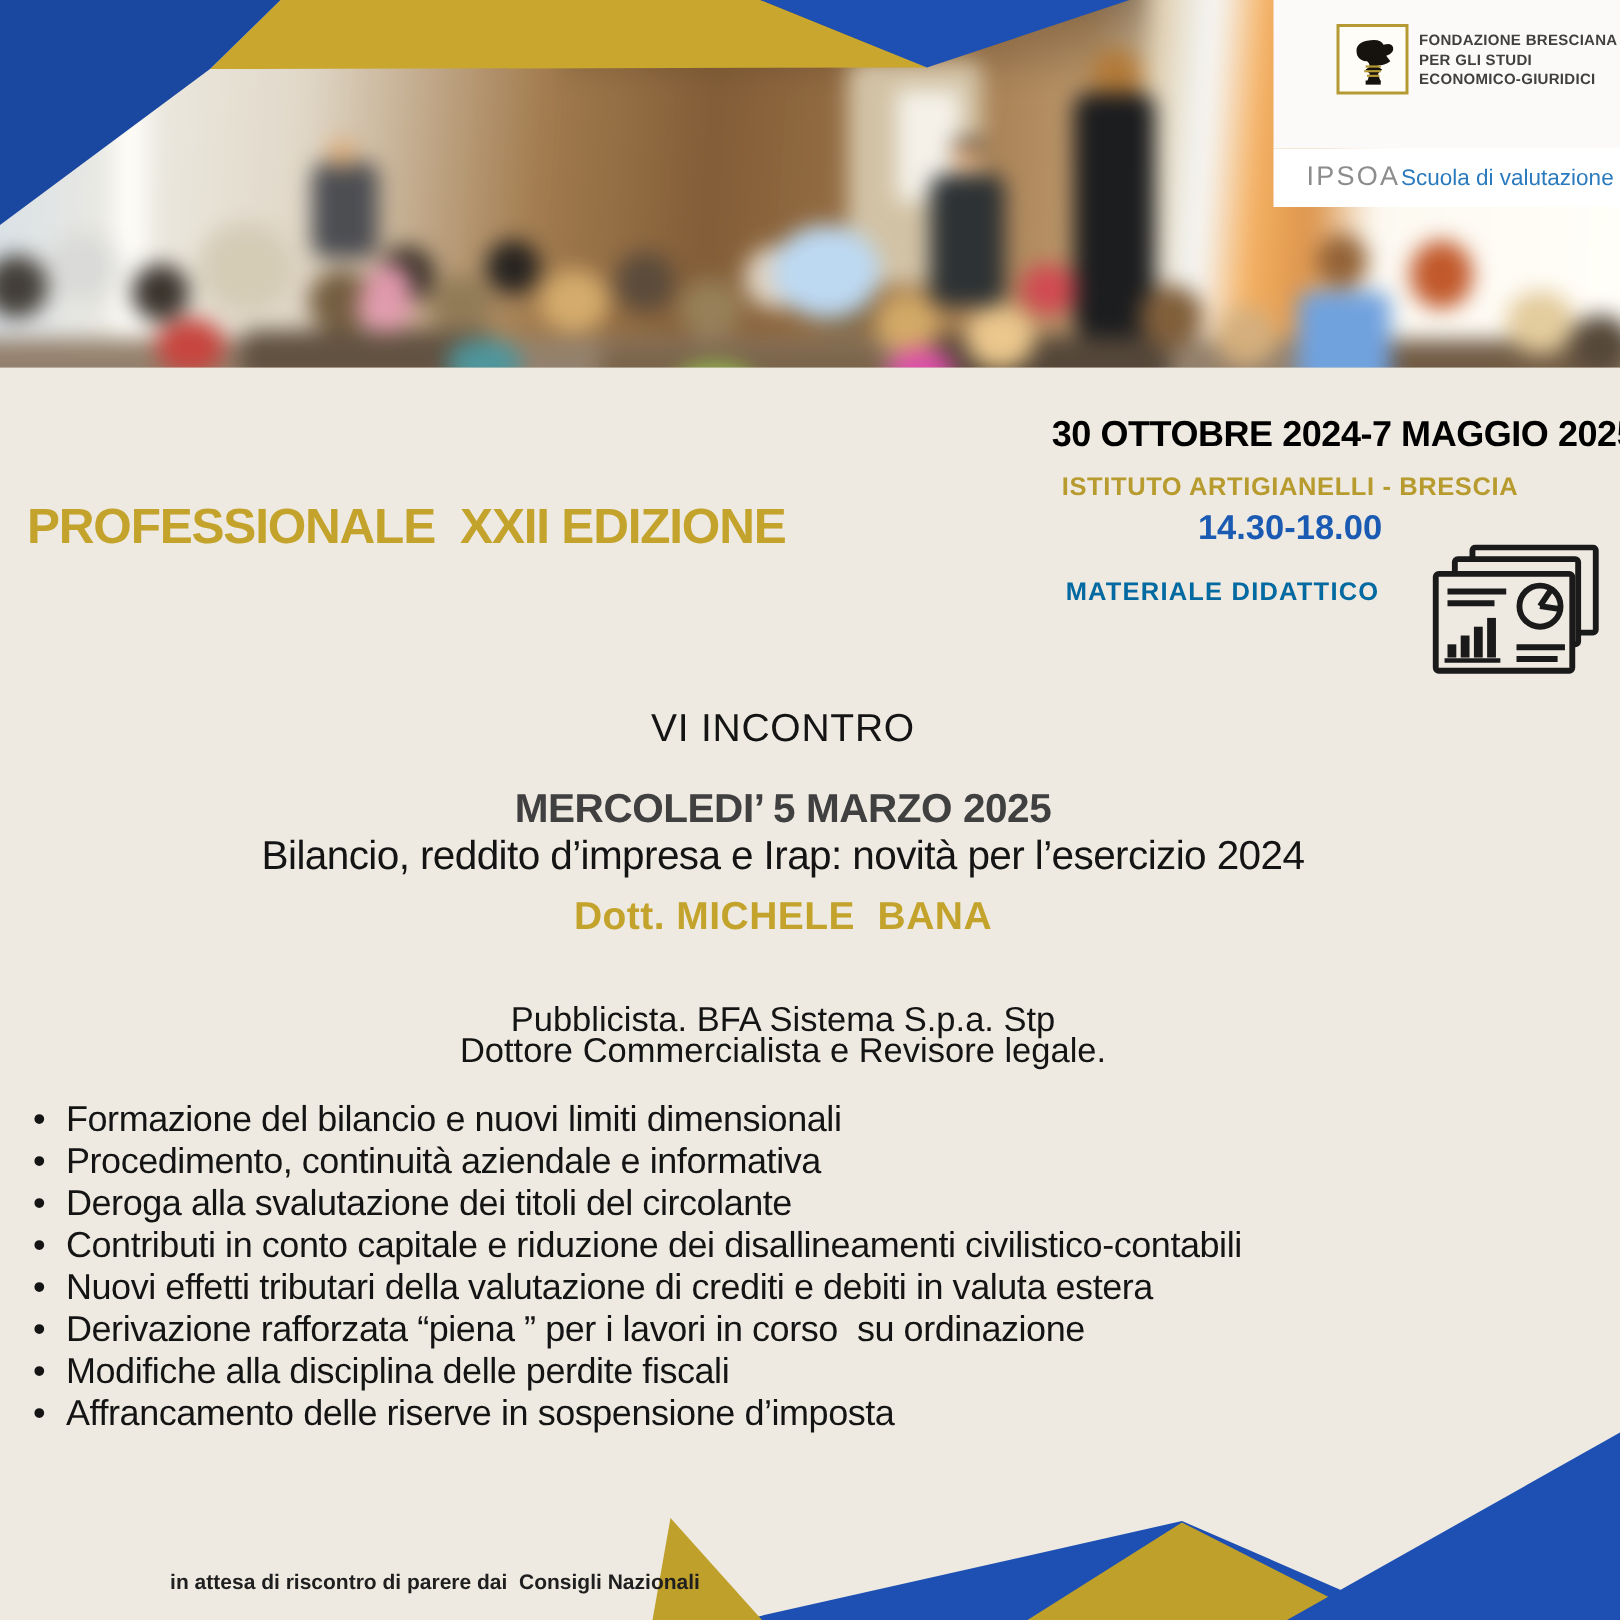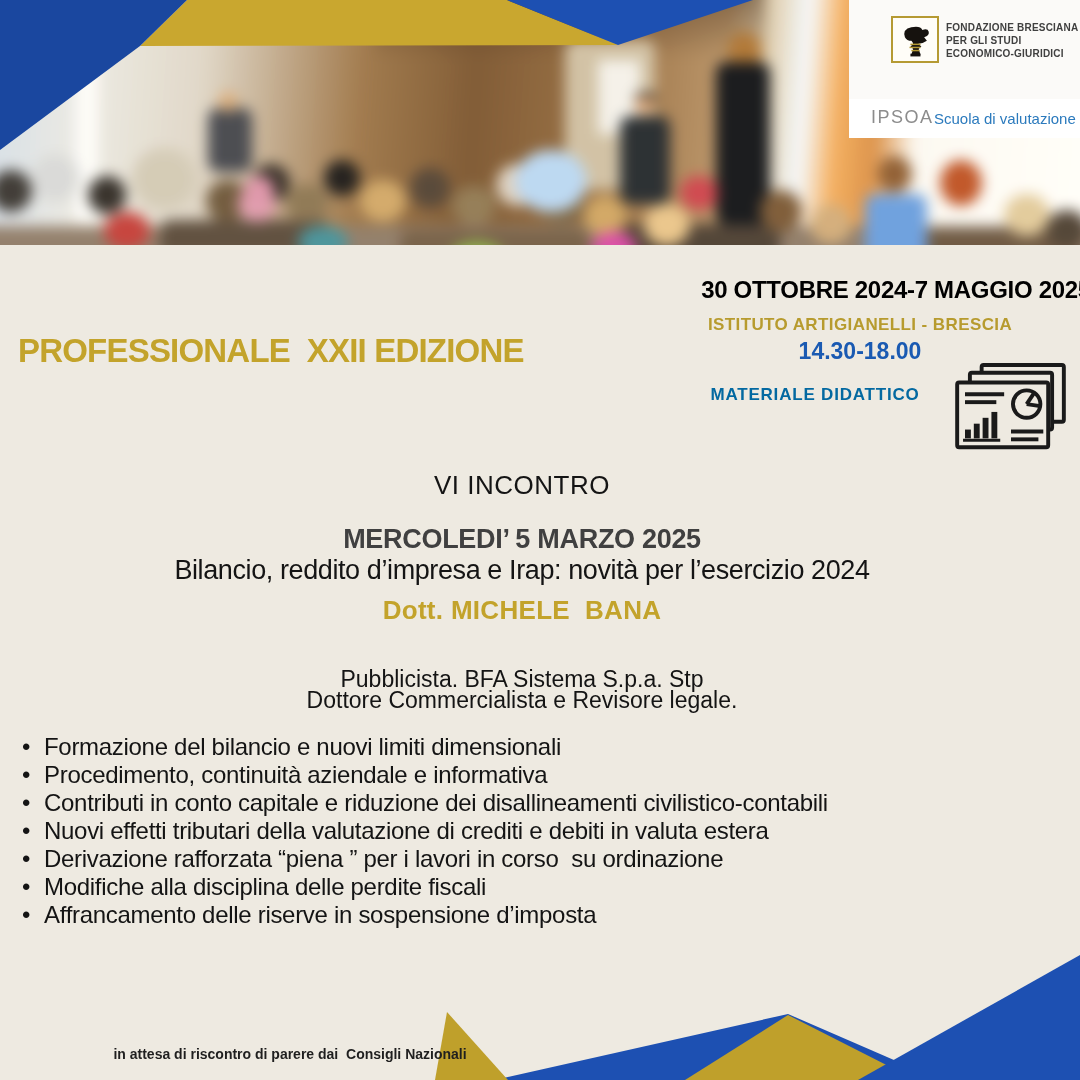--- a/index.html
+++ b/index.html
@@ -194,20 +194,21 @@
   <div class="sess-number">VI INCONTRO</div>
   <div class="sess-date">MERCOLEDI’ 5 MARZO 2025</div>
   <div class="sess-topic">Bilancio, reddito d’impresa e Irap: novità per l’esercizio 2024</div>
   <div class="sess-speaker">Dott. MICHELE  BANA</div>
   <div class="sess-role1">Dottore Commercialista e Revisore legale.</div>
   <div class="sess-role2">Pubblicista. BFA Sistema S.p.a. Stp</div>
 
   <ul class="agenda">
       <li class="agenda-item">Formazione del bilancio e nuovi limiti dimensionali</li>
       <li class="agenda-item">Procedimento, continuità aziendale e informativa</li>
+      <li class="agenda-item">Deroga alla svalutazione dei titoli del circolante</li>
       <li class="agenda-item">Contributi in conto capitale e riduzione dei disallineamenti civilistico-contabili</li>
       <li class="agenda-item">Nuovi effetti tributari della valutazione di crediti e debiti in valuta estera</li>
       <li class="agenda-item">Derivazione rafforzata “piena ” per i lavori in corso  su ordinazione</li>
       <li class="agenda-item">Modifiche alla disciplina delle perdite fiscali</li>
       <li class="agenda-item">Affrancamento delle riserve in sospensione d’imposta</li>
     </ul>
 
   <div class="footnote">
     <div>in attesa di riscontro di parere dai  Consigli Nazionali</div>
     

